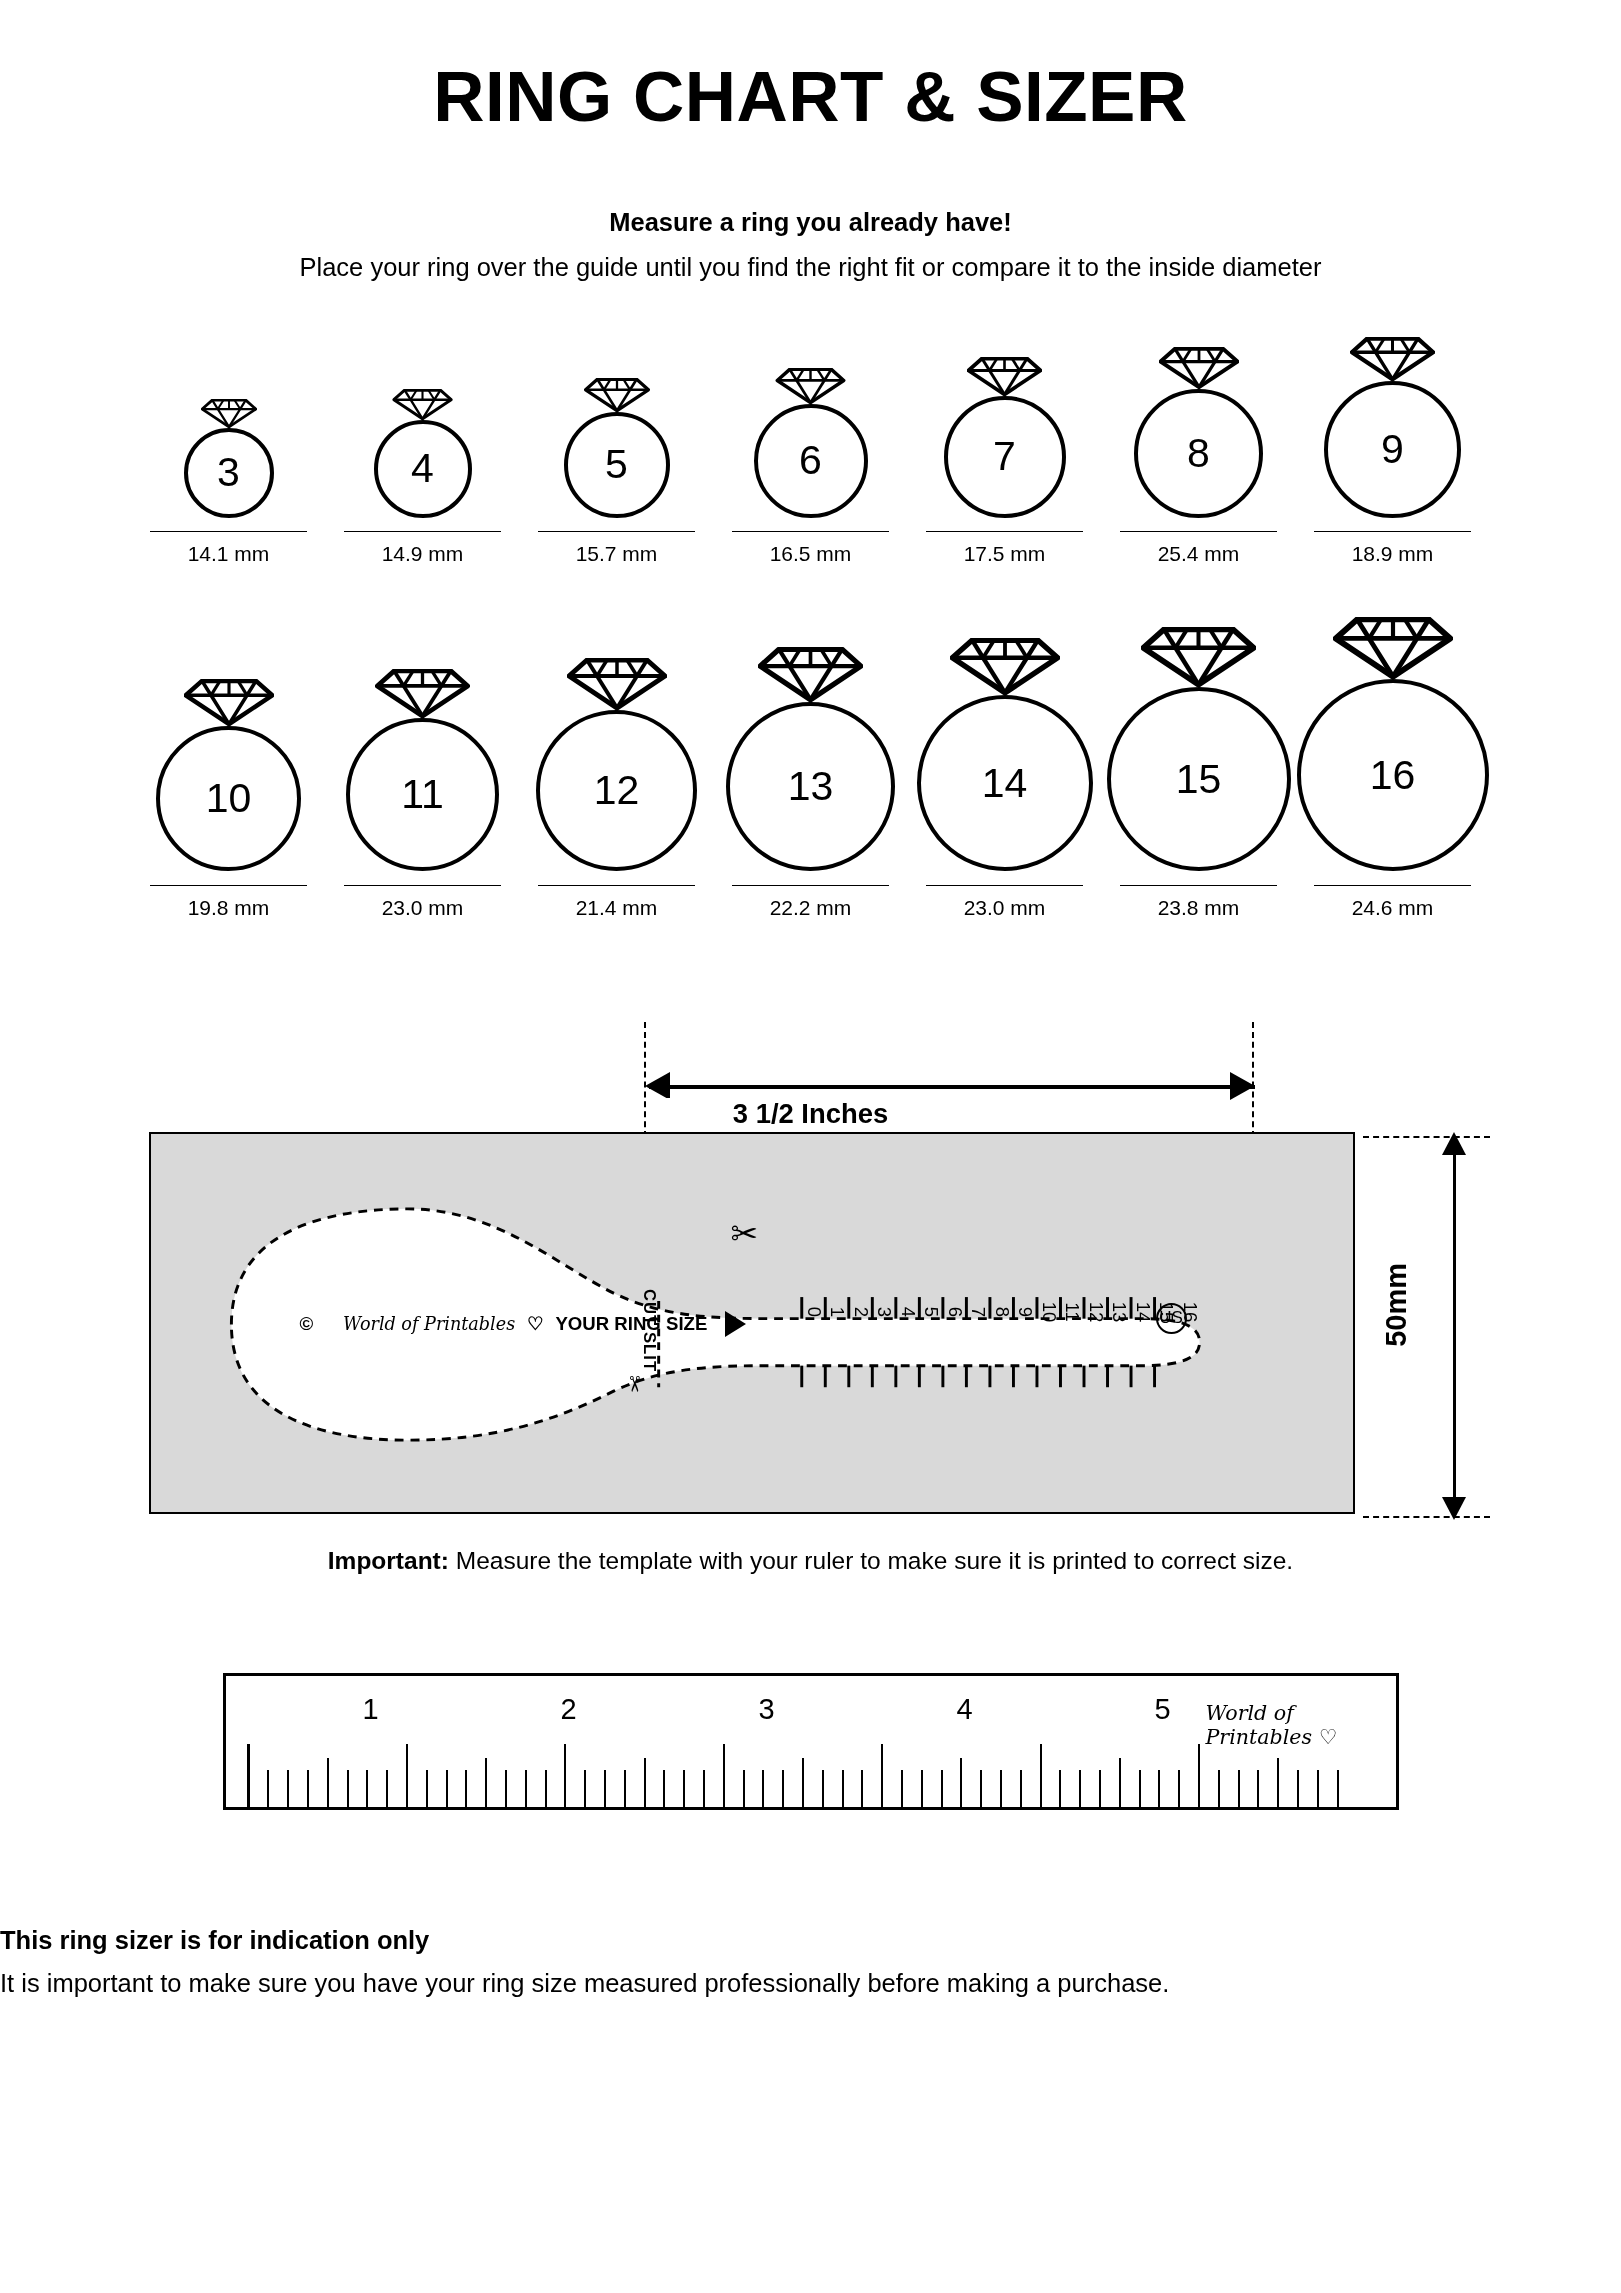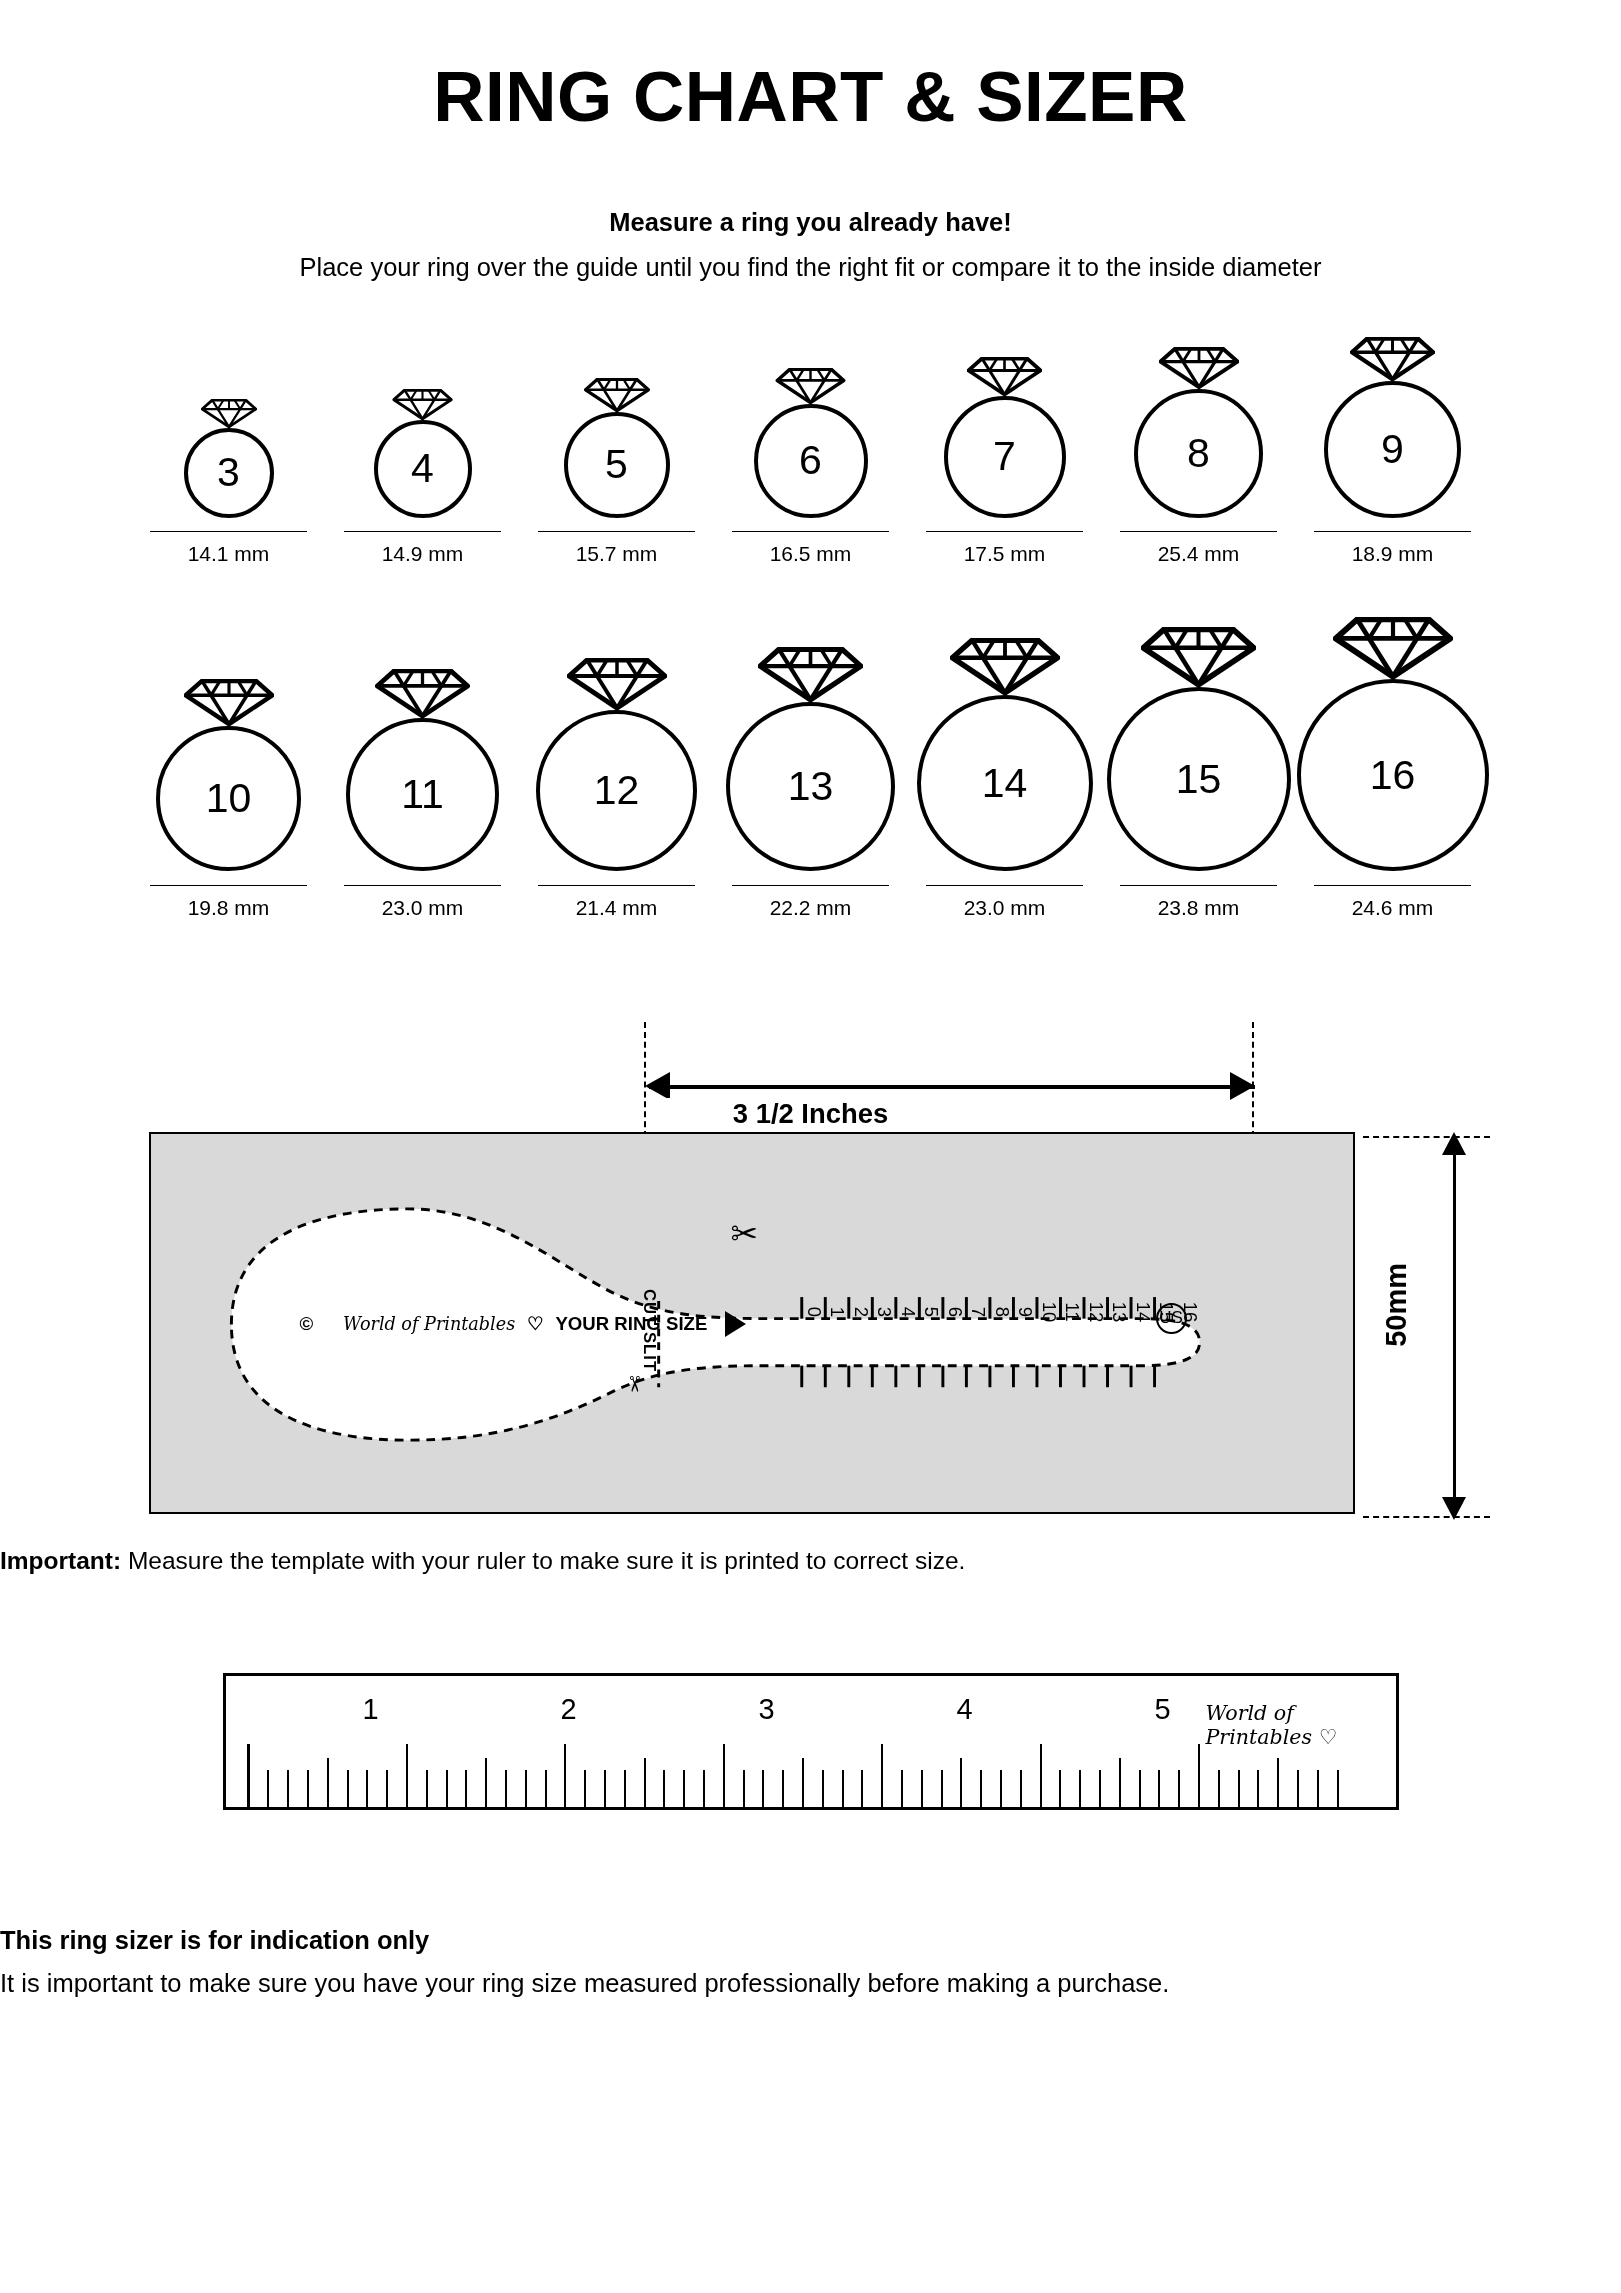--- a/index.html
+++ b/index.html
@@ -267,21 +267,21 @@
     left: 17.6px;
     top: 127px;
     font-size: 29px;
     font-weight: bold;
     writing-mode: vertical-rl;
     text-orientation: mixed;
     transform: rotate(180deg);
   }
 
   .important {
-    text-align: left;
+    text-align: center;
     font-size: 24.5px;
     margin-top: 33px;
   }
   .important b { font-weight: bold; }
 
   
   .ruler {
     position: relative;
     width: 1176px;
     height: 137px;

